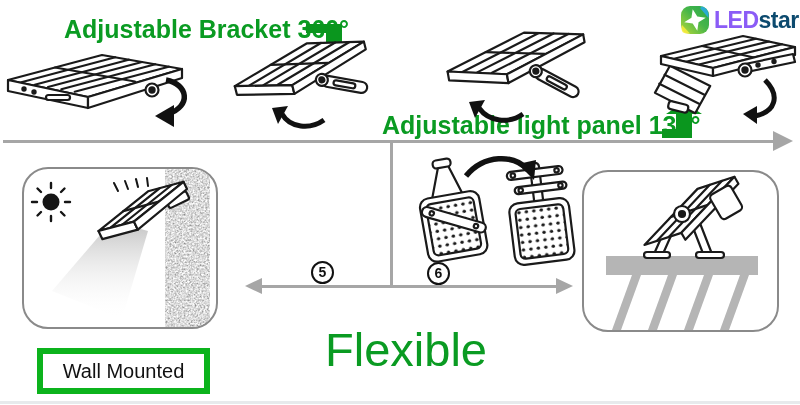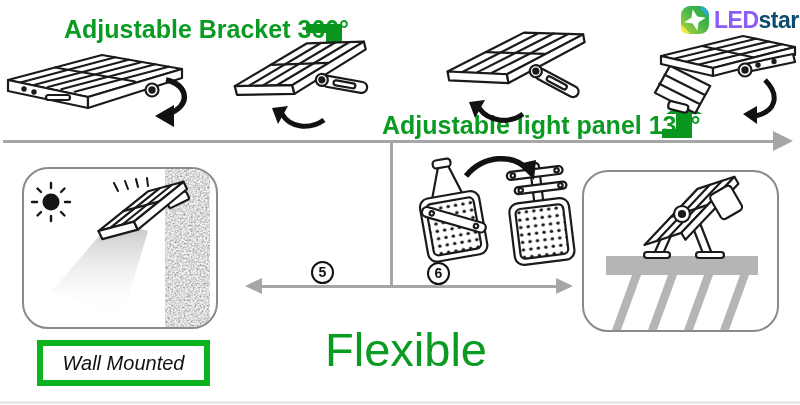--- a/index.html
+++ b/index.html
@@ -259,21 +259,21 @@
           <line x1="149.3" y1="33.3" x2="75.3" y2="55.3"></line>
           <polygon points="88,58 162,36 162,44 88,66"></polygon>
           <rect x="130" y="40" width="24" height="28" rx="4"></rect>
         </g>
         <circle cx="98" cy="42" r="8"></circle>
         <circle cx="98" cy="42" r="3" fill="#1a1a1a"></circle>
       </g>
     </svg>
   </div>
 
-  <div class="abs label-box" style="left:37px;top:340px;width:161px;height:34px;font-style:italic;">
+  <div class="abs label-box" style="left:37px;top:348px;width:161px;height:34px;">
     <span>Wall Mounted</span>
   </div>
 
 
   <div class="abs flexible" style="left:306px;top:322px;width:200px;text-align:center;">Flexible</div>
 
   <div class="abs" style="left:0;top:401px;width:800px;height:3px;background:#e7eaec;"></div>
 
 </div>
 

